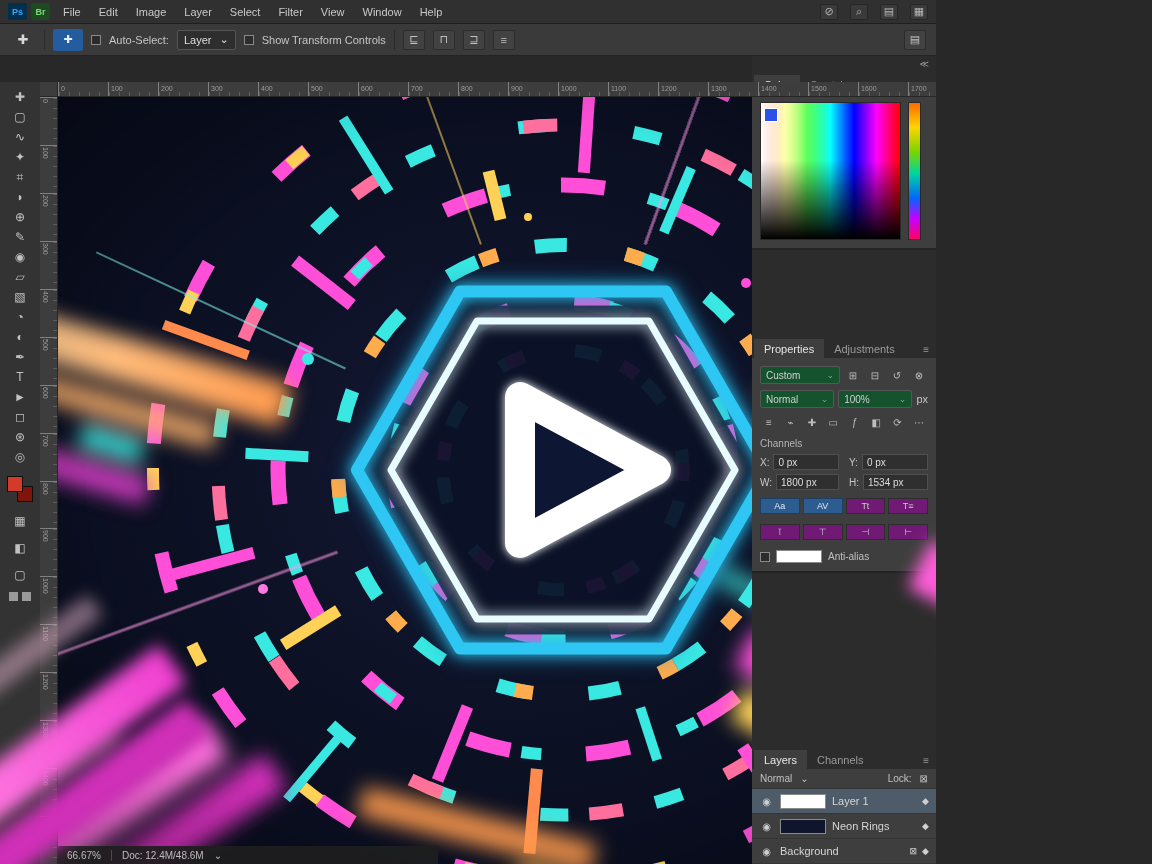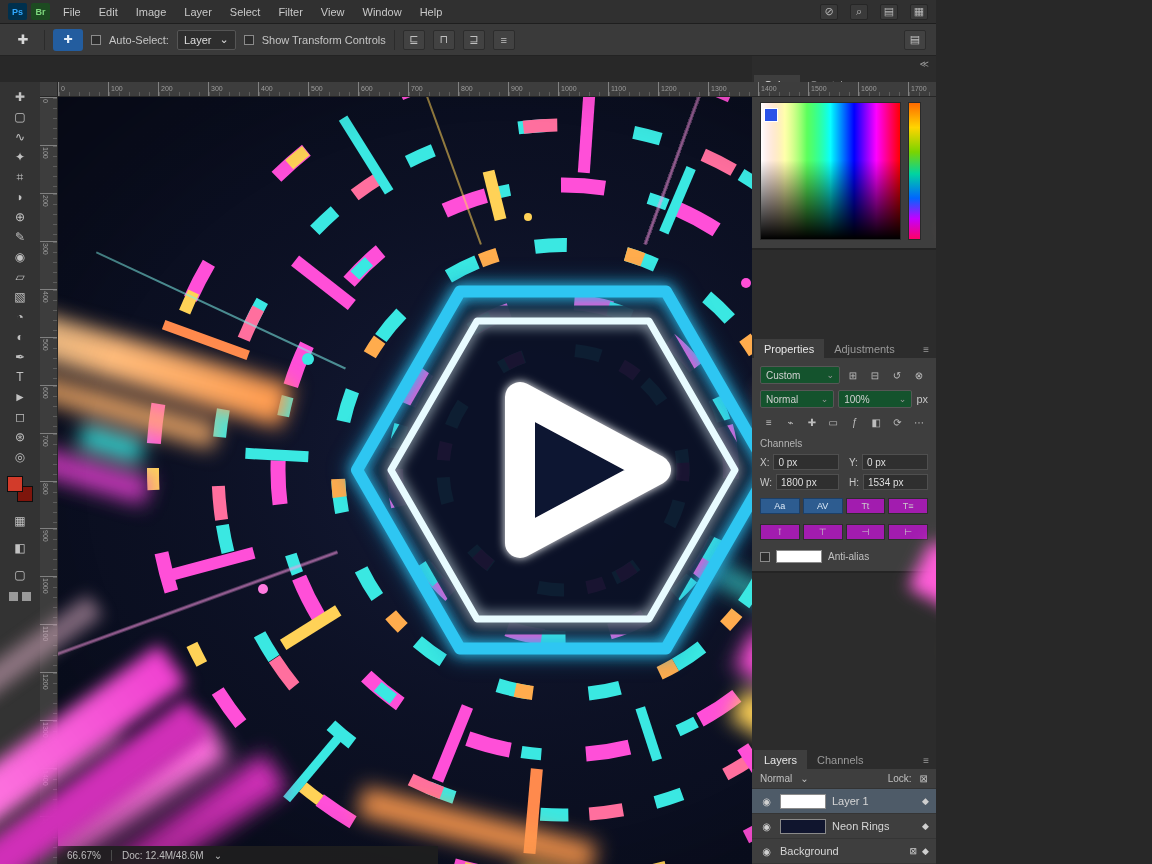--- a/index.html
+++ b/index.html
@@ -104,21 +104,21 @@
   .sel { flex:1; height:18px; background:#14532d; border:1px solid #565656; border-radius:2px; font-size:10px;
          color:#d0d0d0; display:flex; align-items:center; justify-content:space-between; padding:0 5px; }
   .sel .chev { color:#9a9a9a; font-size:9px; }
   .sm-ico { width:18px; height:16px; display:flex; align-items:center; justify-content:center; color:#bdbdbd; font-size:10px; }
   .icon-row { display:flex; justify-content:space-between; margin:2px 0 8px; }
   .props-label { font-size:10px; color:#b4b4b4; margin:2px 0 5px; }
   .fgrid { display:grid; grid-template-columns:1fr 1fr; gap:4px 10px; margin-bottom:8px; }
   .fld { display:flex; gap:4px; font-size:10px; color:#c8c8c8; align-items:center; }
   .fld .val { flex:1; background:#2f2f2f; border:1px solid #4f4f4f; height:16px; line-height:15px; padding:0 4px; color:#ddd; font-size:10px; }
   .btn-row { display:flex; gap:3px; margin-bottom:10px; }
-  .pbtn { flex:1; height:16px; background:#a21caf; border:1px solid #2d2d2d; color:#cccccc; font-size:9px;
+  .pbtn { flex:1; height:16px; background:#701a75; border:1px solid #2d2d2d; color:#cccccc; font-size:9px;
           display:flex; align-items:center; justify-content:center; }
   .btn-row.first .pbtn:nth-child(-n+2) { background:#2d5c90; border-color:#1d3f66; color:#dce9f7; }
   .check-row { display:flex; align-items:center; gap:6px; font-size:10px; color:#c0c0c0; }
   .wfield { width:46px; height:13px; background:#ffffff; border:1px solid #888; }
 
   .layers-section { margin-top:auto; }
   .lfilter { display:flex; align-items:center; gap:8px; padding:4px 8px; background:#3e3e3e;
              font-size:10px; color:#c0c0c0; border-bottom:1px solid #333; }
   .layer-row { height:25px; display:flex; align-items:center; gap:6px; padding:0 7px; font-size:11px;
                color:#d6d6d6; background:#3e3e3e; border-bottom:1px solid #353535; }

